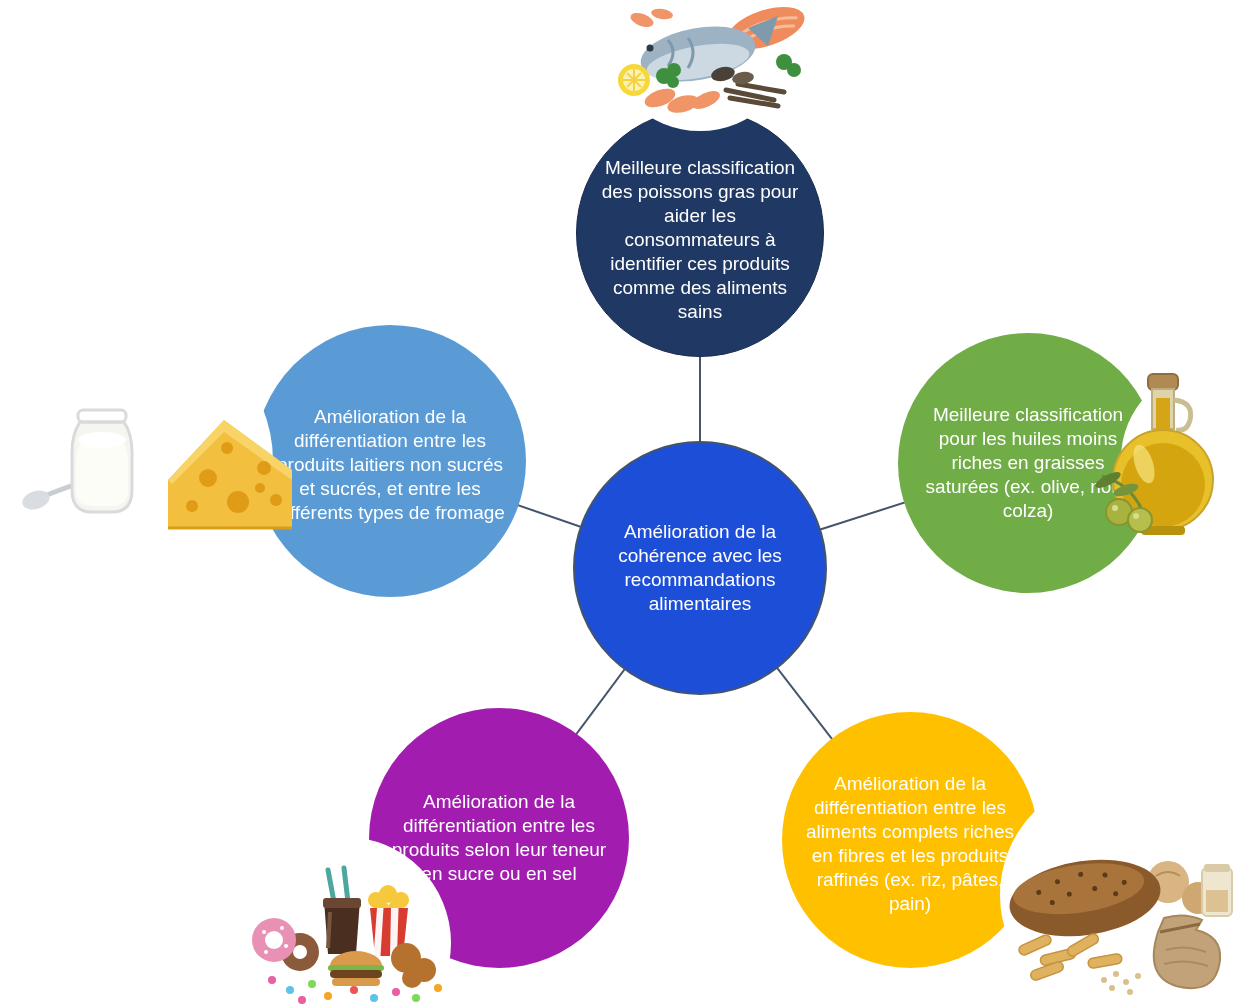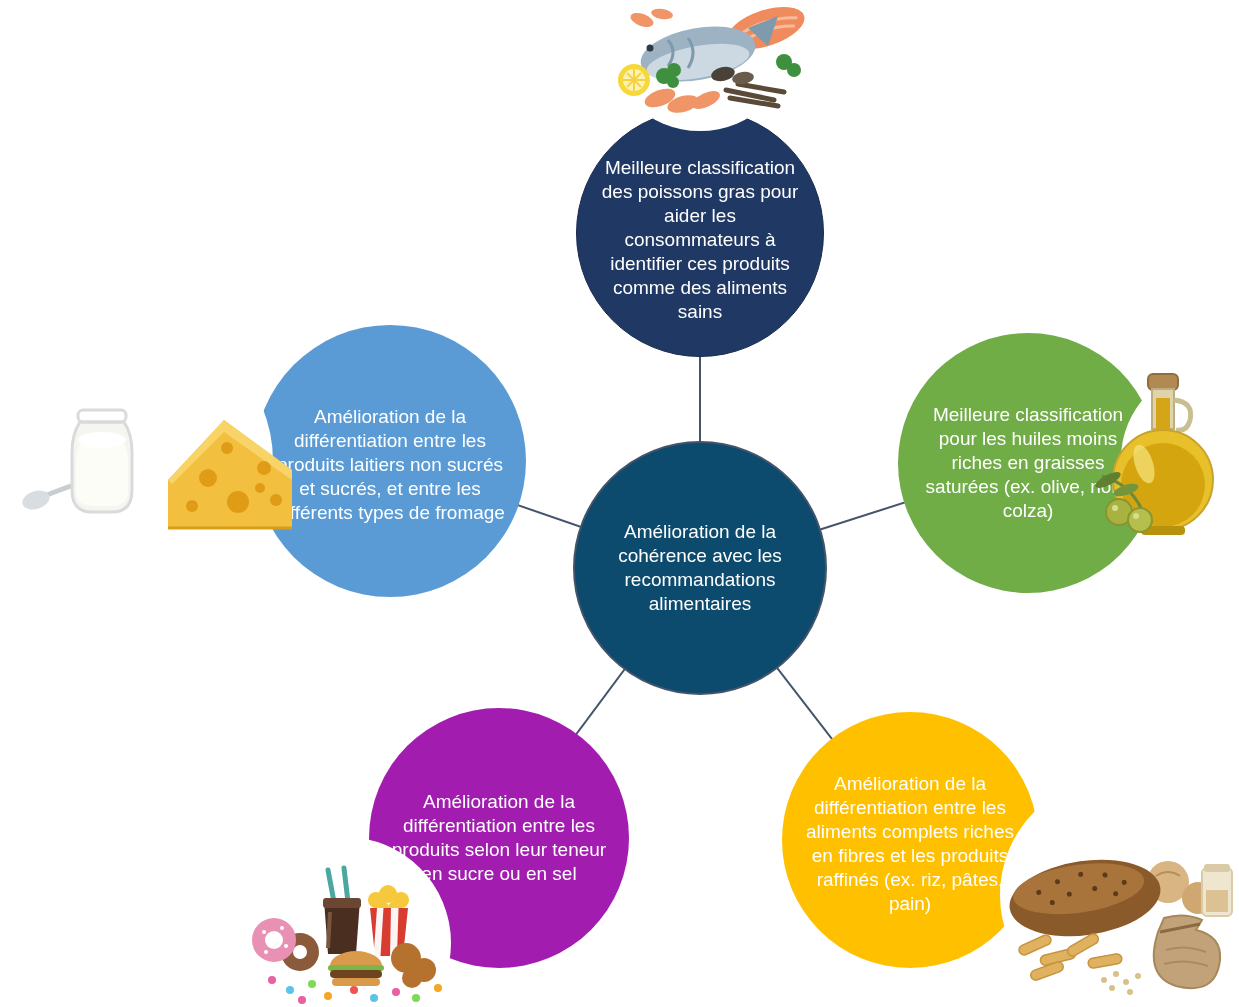--- a/index.html
+++ b/index.html
@@ -58,21 +58,21 @@
   </div>
 
   <div class="node node-bottomleft" style="background-color: #a21caf;">
     <div class="node-text t-bottomleft">Amélioration de la différentiation entre les produits selon leur teneur en sucre ou en sel</div>
   </div>
 
   <div class="node node-bottomright" style="background-color: rgb(255, 192, 0);">
     <div class="node-text t-bottomright">Amélioration de la différentiation entre les aliments complets riches en fibres et les produits raffinés (ex. riz, pâtes, pain)</div>
   </div>
 
-  <div class="node node-center" style="background-color: #0c4a6e;">
+  <div class="node node-center" style="background-color: #1d4ed8;">
     <div class="node-text t-center">Amélioration de la cohérence avec les recommandations alimentaires</div>
   </div>
 
   <div class="bite bite-top"></div>
   <div class="bite bite-left"></div>
   <div class="bite bite-right"></div>
   <div class="bite bite-bottomleft"></div>
   <div class="bite bite-bottomright"></div>
 
   <svg class="photo" style="left:598px;top:0px" width="225" height="115" viewBox="0 0 225 115">

